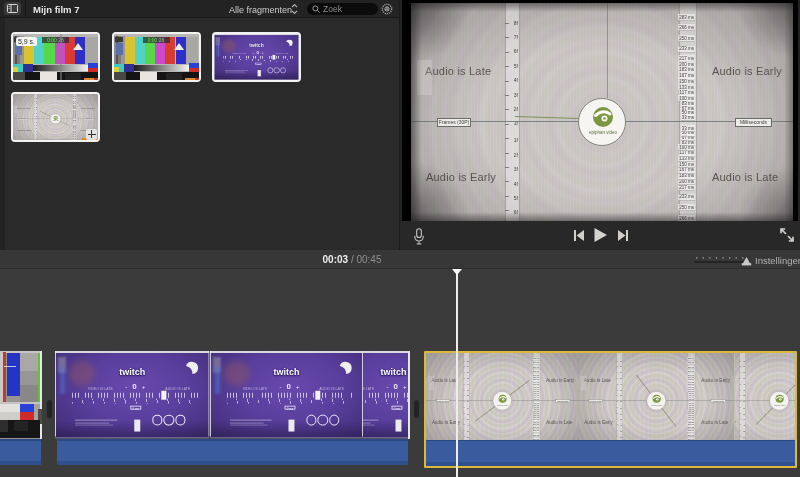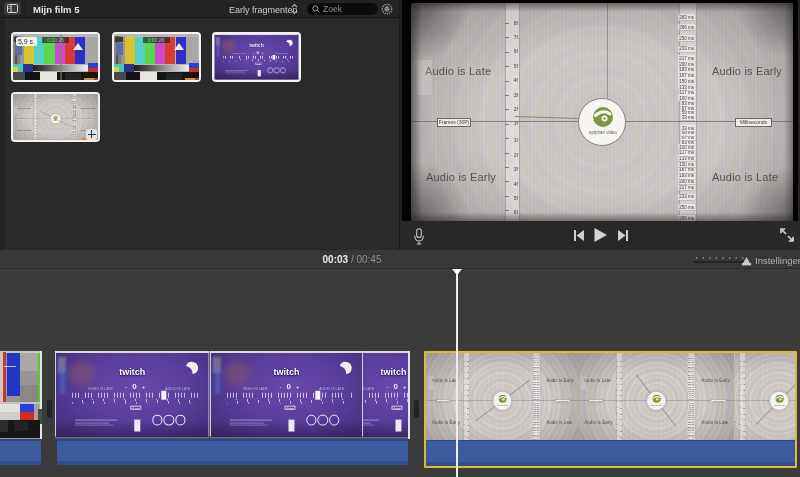--- a/index.html
+++ b/index.html
@@ -68,22 +68,22 @@
       <div id="topbar" class="abs">
   <div id="sidebtn" class="abs">
           <svg style="position:absolute;left:3px;top:2px" width="11" height="9" viewBox="0 0 11 9">
     <rect x="0.5" y="0.5" width="10" height="8" rx="1" fill="none" stroke="#d8d8d8"></rect>
     <line x1="4" y1="0.5" x2="4" y2="8.5" stroke="#d8d8d8"></line>
     <line x1="1.5" y1="2.5" x2="2.8" y2="2.5" stroke="#d8d8d8" stroke-width=".8"></line>
     <line x1="1.5" y1="4.5" x2="2.8" y2="4.5" stroke="#d8d8d8" stroke-width=".8"></line>
           </svg>
         </div>
   <div id="topbar-sep" class="abs"></div>
-  <div id="title" class="abs">Mijn film 5</div>
-  <div id="allefrag" class="abs">Early fragmenten</div>
+  <div id="title" class="abs">Mijn film 7</div>
+  <div id="allefrag" class="abs">Alle fragmenten</div>
   <svg class="abs" style="left:291px;top:3px" width="7" height="12" viewBox="0 0 7 12">
     <path d="M1 4.2 L3.5 1.6 L6 4.2" fill="none" stroke="#b5b5b5" stroke-width="1.1"></path>
     <path d="M1 7.8 L3.5 10.4 L6 7.8" fill="none" stroke="#b5b5b5" stroke-width="1.1"></path>
         </svg>
   <div id="search" class="abs">Zoek
     <svg style="position:absolute;left:5px;top:2px" width="9" height="9" viewBox="0 0 9 9">
       <circle cx="3.4" cy="3.4" r="2.5" fill="none" stroke="#9a9a9a" stroke-width="1"></circle>
       <line x1="5.3" y1="5.3" x2="7.6" y2="7.6" stroke="#9a9a9a" stroke-width="1"></line>
           </svg></div>
   <svg class="abs" style="left:381px;top:3px" width="12" height="12" viewBox="0 0 12 12">

